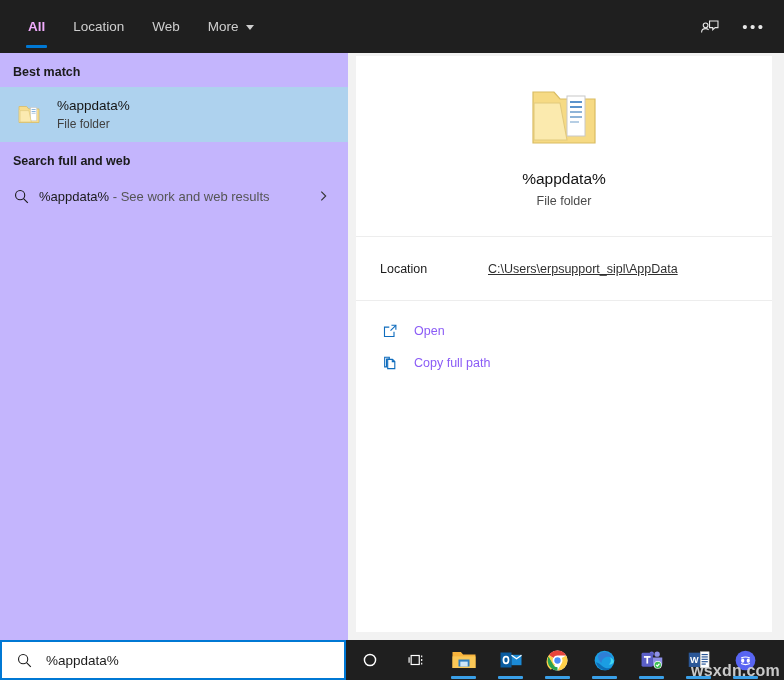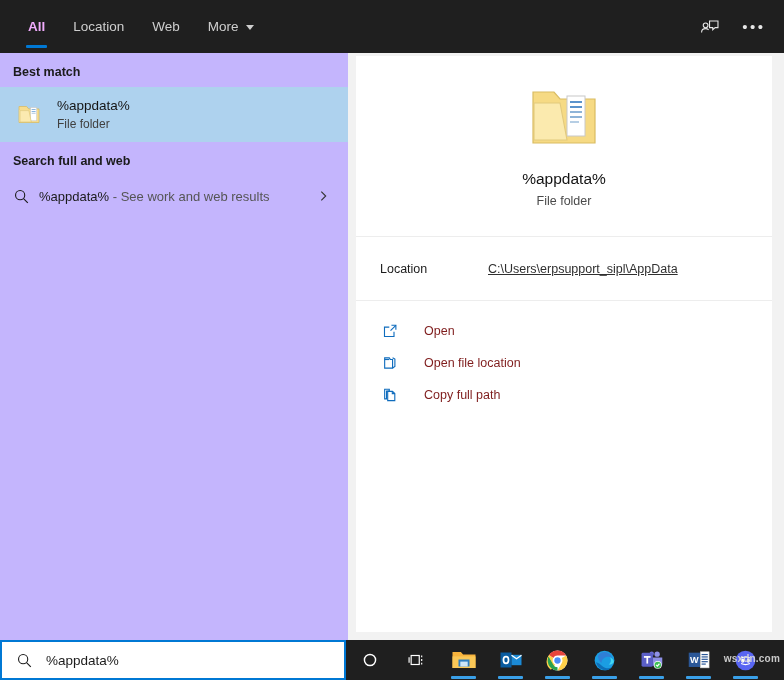--- a/index.html
+++ b/index.html
@@ -107,21 +107,21 @@
     font-size: 12.5px; color: #303030;
     text-decoration: underline; cursor: default;
   }
   .pv-actions { padding-top: 14px; }
   .action {
     display: flex; align-items: center;
     height: 32px; padding-left: 26px;
     cursor: default;
   }
   .action-icon { width: 30px; flex: 0 0 30px; display: flex; align-items: center; color: #0f6cbd; }
-  .action-label { font-size: 12.5px; color: #7f1d1d; margin-left: 12px; }
+  .action-label { font-size: 12.5px; color: #8b5cf6; margin-left: 2px; }
 
   
   .searchbar {
     position: absolute; left: 0; top: 640px; width: 346px; height: 40px;
     background: #ffffff;
     border: 2px solid #0078d4;
     display: flex; align-items: center;
   }
   .search-icon { width: 44px; flex: 0 0 44px; display: flex; align-items: center; justify-content: center; color: #1b1b1b; }
   .search-value { font-size: 13.5px; color: #1b1b1b; }
@@ -137,22 +137,22 @@
     width: 47px; height: 40px;
     display: flex; align-items: center; justify-content: center;
     cursor: default;
   }
   .tb-item.running::after {
     content: "";
     position: absolute; bottom: 1px; left: 11px; right: 11px;
     height: 3px; background: #3aa0e8; border-radius: 1px;
   }
   .watermark {
-    position: absolute; right: 4px; bottom: 16px;
-    font-size: 10px; color: #d8d8d8; font-weight: bold;
+    position: absolute; right: 4px; bottom: 0px;
+    font-size: 16px; color: #d8d8d8; font-weight: bold;
     letter-spacing: 0.2px; opacity: .92;
     pointer-events: none;
   }
 </style>
 </head>
 <body>
 
 <div id="app">
 
   <div class="header">
@@ -262,30 +262,20 @@
         <span class="action-icon">
           <svg width="16" height="16" viewBox="0 0 18 18" fill="none" stroke="#0f6cbd" stroke-width="1.25">
             <path d="M13.5 9.8v5.4H2.8V4.6h5.4"></path>
             <polyline points="10.6,2.6 15.6,2.6 15.6,7.6"></polyline>
             <line x1="15.6" y1="2.6" x2="9.6" y2="8.6"></line>
           </svg>
         </span>
         <span class="action-label">Open</span>
       </div>
 
-      <div class="action">
-        <span class="action-icon">
-          <svg width="16" height="16" viewBox="0 0 18 18" fill="none" stroke="#0f6cbd" stroke-width="1.25">
-            <path d="M3 3.2h5.2l1.3 1.9h2.4v9.7H3z"></path>
-            <line x1="3" y1="5.1" x2="8.2" y2="5.1"></line>
-            <path d="M11.9 3.2l2.6 1.4v8.2l-2.6 1.8"></path>
-          </svg>
-        </span>
-        <span class="action-label">Open file location</span>
-      </div>
 
       <div class="action">
         <span class="action-icon">
           <svg width="16" height="16" viewBox="0 0 18 18" fill="none" stroke="#0f6cbd" stroke-width="1.25">
             <path d="M3 2.6h5.2v2.1H5.1v8.6H3z"></path>
             <path d="M6.4 4.9h5.4l2.6 2.5v7.9H6.4z"></path>
             <polyline points="11.6,4.9 11.6,7.5 14.4,7.5"></polyline>
           </svg>
         </span>
         <span class="action-label">Copy full path</span>

